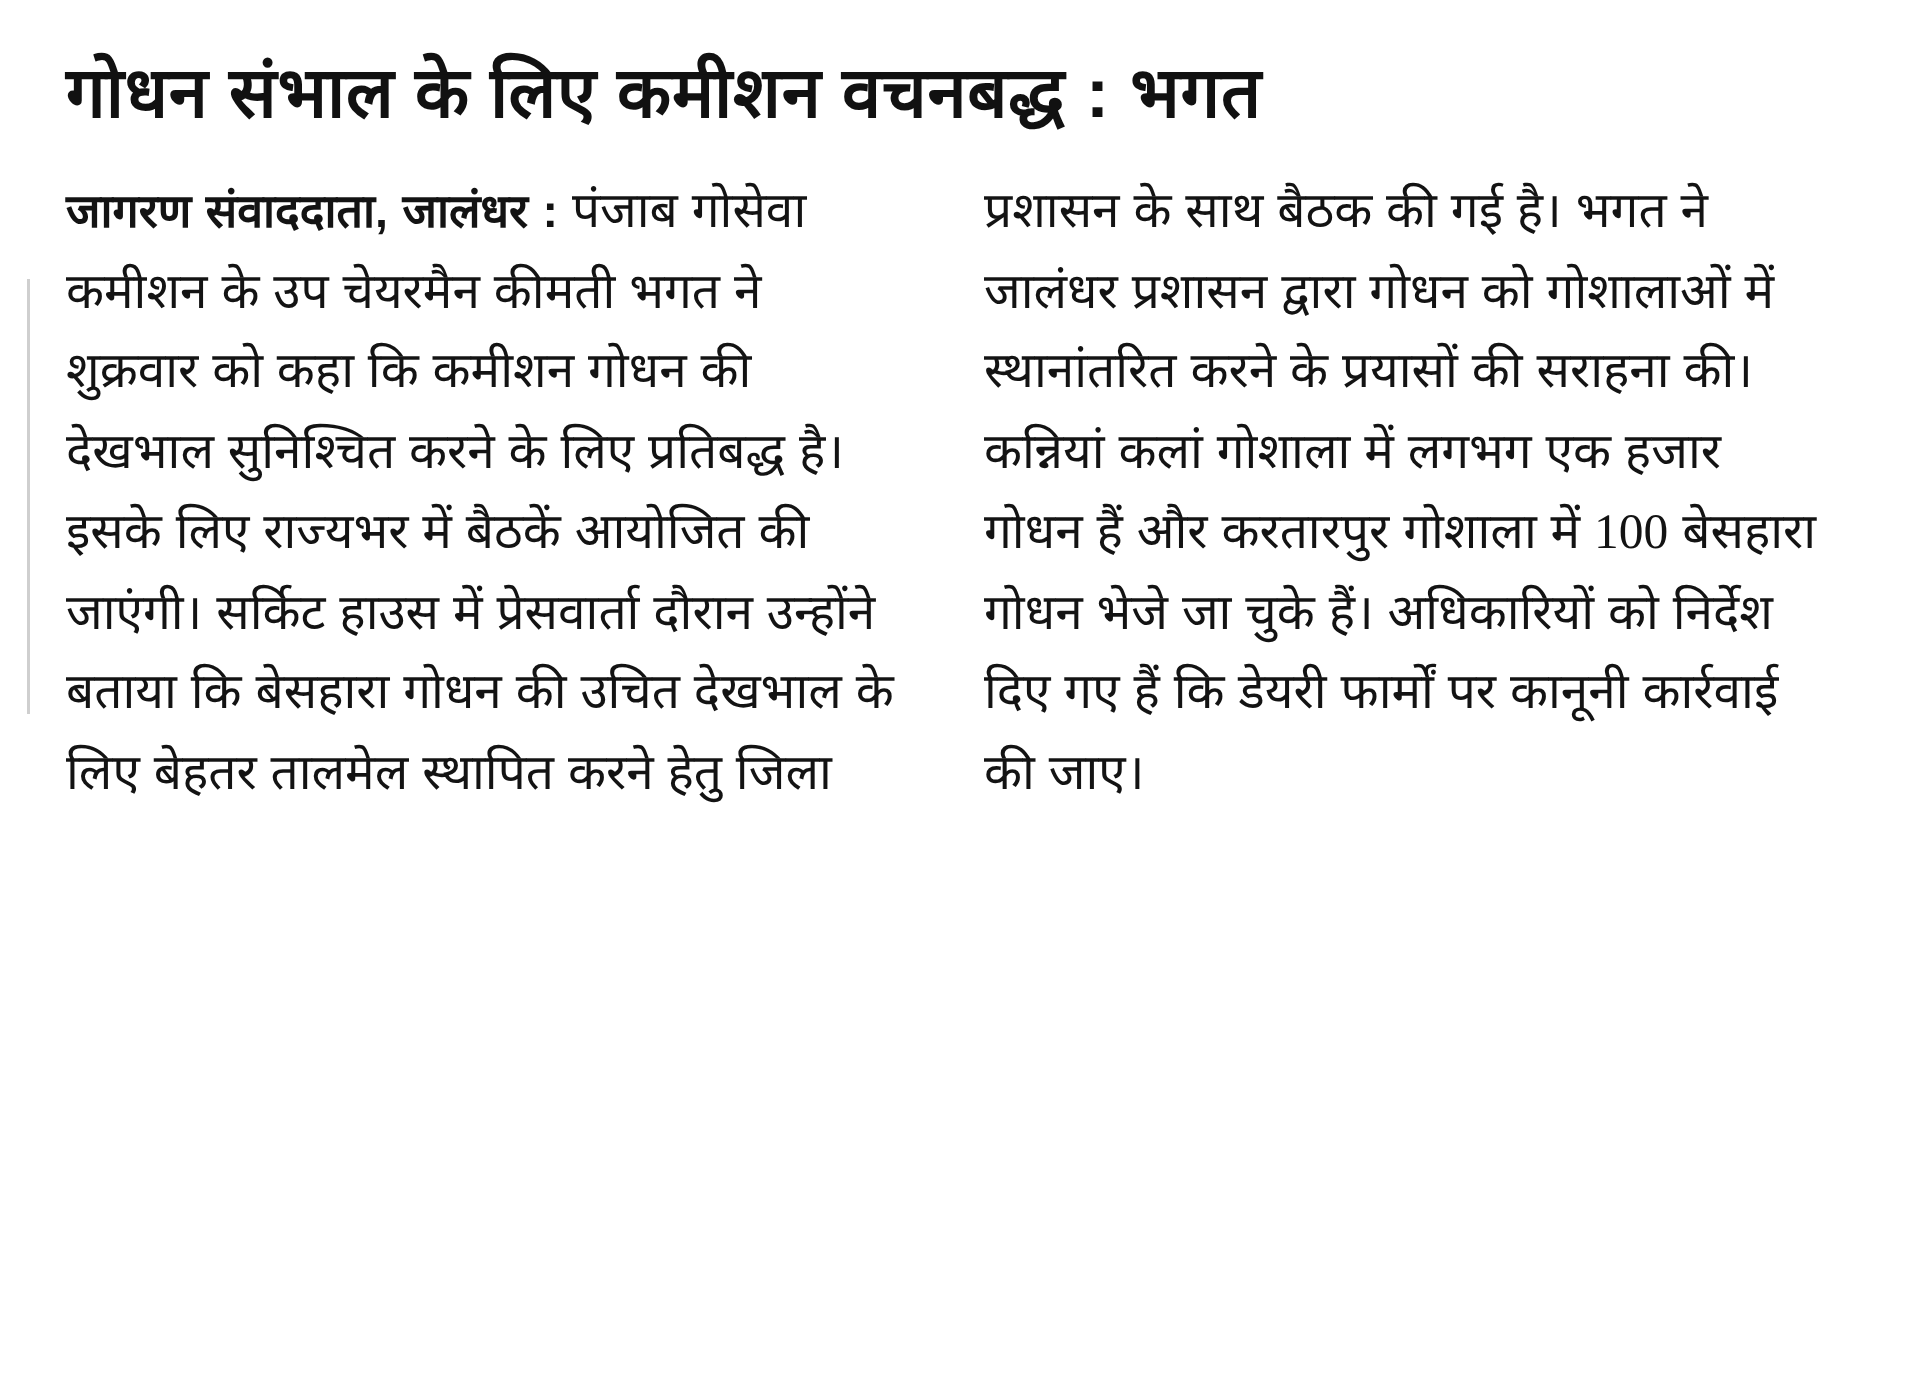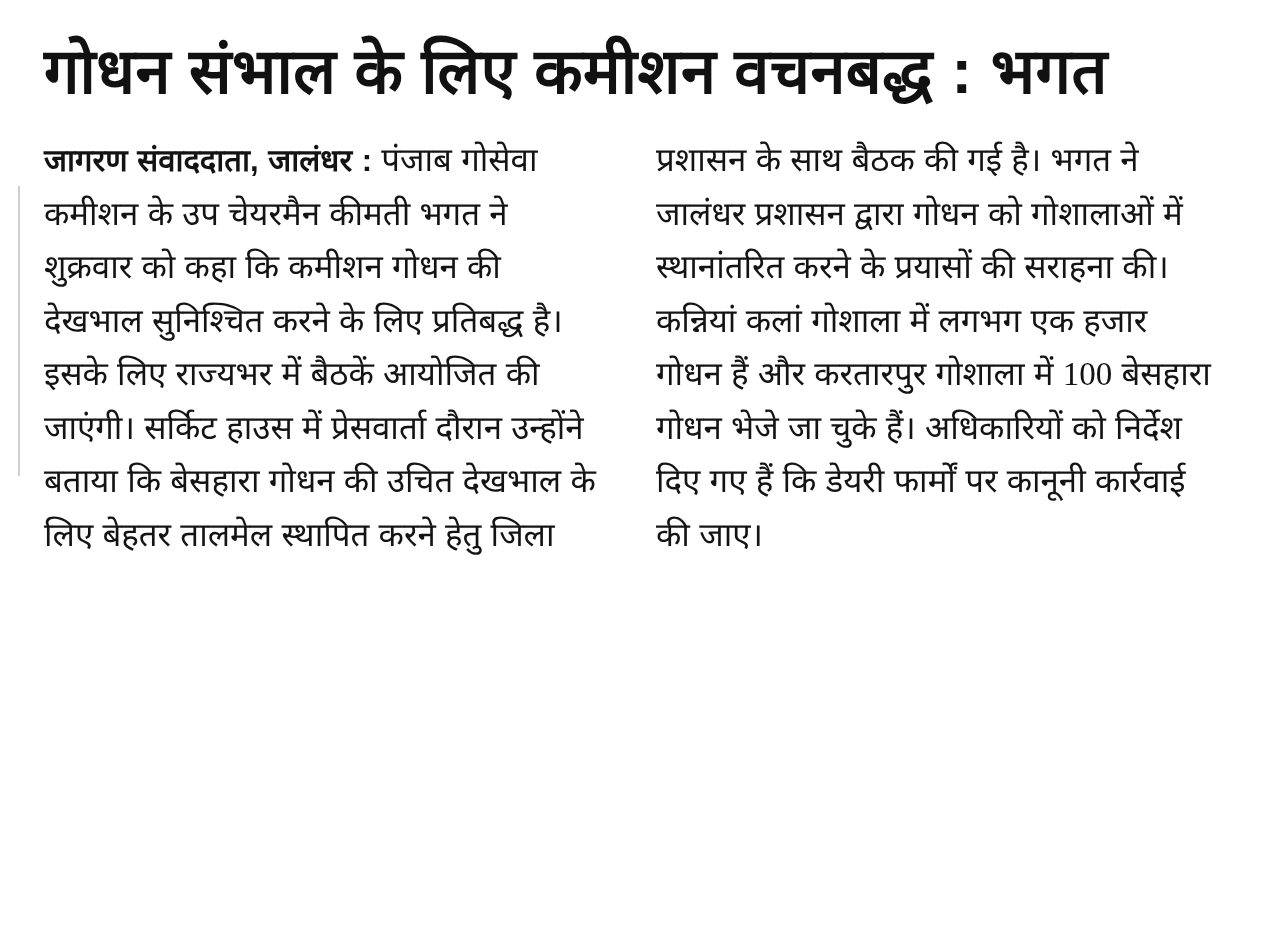--- a/index.html
+++ b/index.html
@@ -19,21 +19,21 @@
     position: relative;
     width: 1280px;
     height: 930px;
     box-sizing: border-box;
     padding: 34px 44px 0 44px;
     background: #ffffff;
   }
   .headline {
     font-family: "Liberation Sans", "DejaVu Sans", sans-serif;
     font-weight: 700;
-    font-size: 63px;
+    font-size: 47px;
     line-height: 1.18;
     letter-spacing: 0.5px;
     color: #111111;
     margin: 0 0 26px 0;
     white-space: nowrap;
   }
   .columns {
     display: flex;
     flex-direction: row;
     align-items: flex-start;

